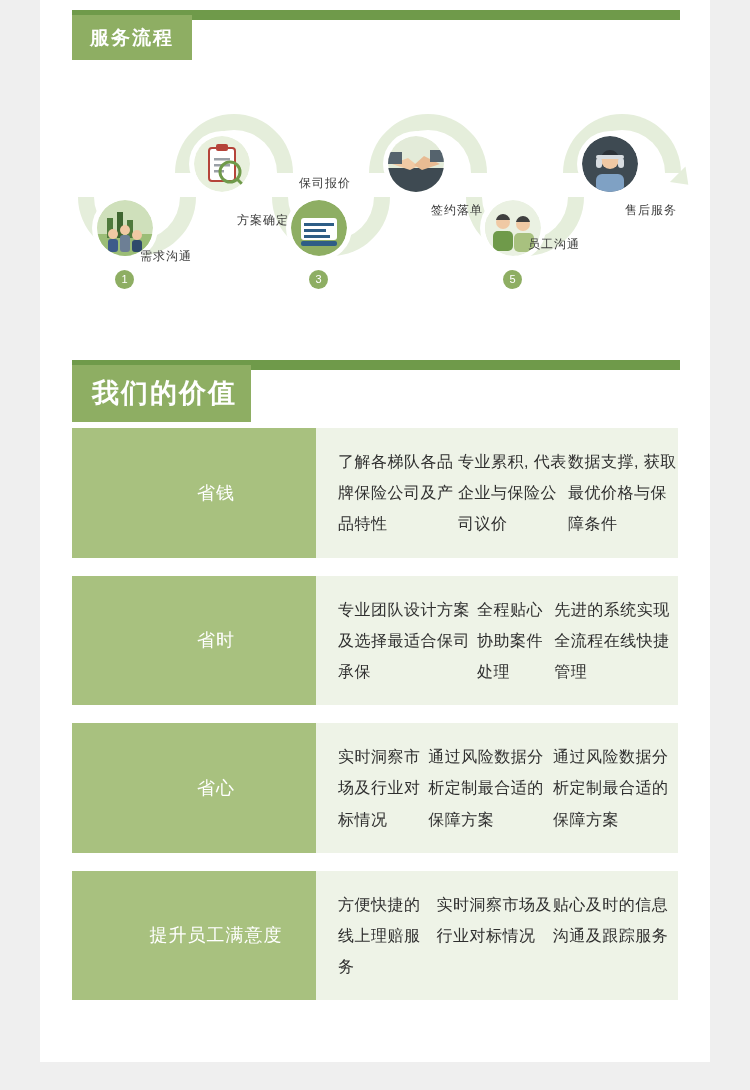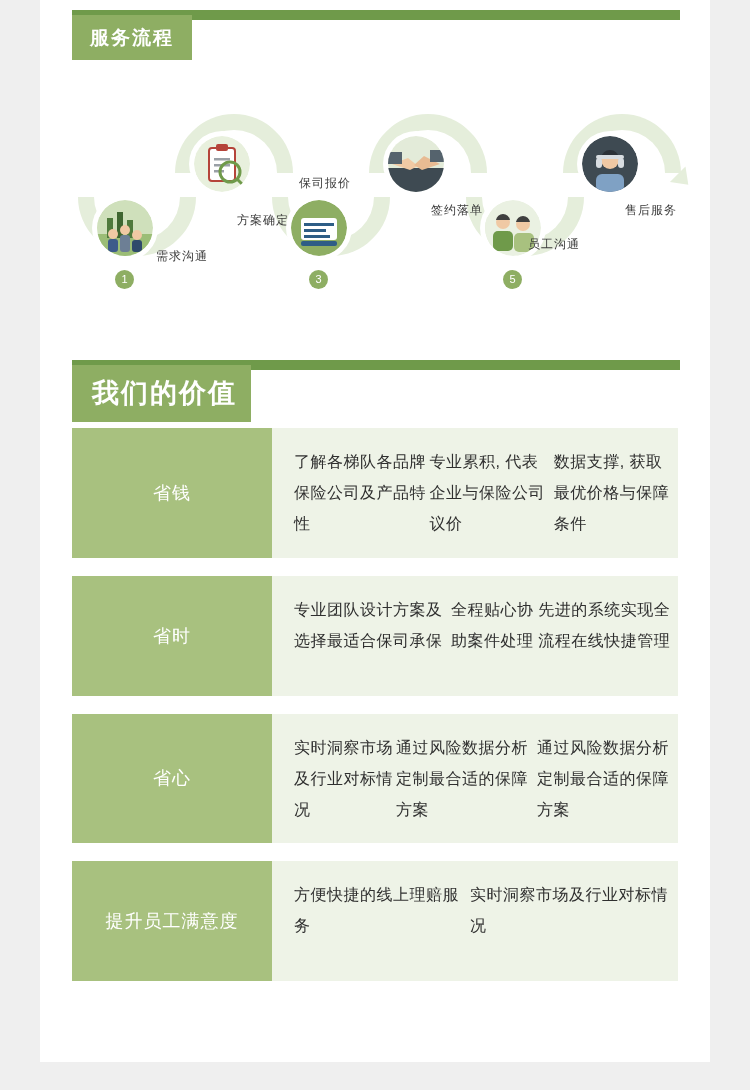--- a/index.html
+++ b/index.html
@@ -131,20 +131,21 @@
   .value-key {
     width: 200px;
     background: #a8c17f;
     color: #ffffff;
     font-size: 18px;
     display: flex;
     align-items: center;
     justify-content: center;
     letter-spacing: 1px;
     flex: 0 0 200px;
+    padding-left: 44px;
   }
   .value-body {
     flex: 1;
     background: #eef3e7;
     padding: 18px 0 18px 22px;
     display: flex;
     flex-direction: row;
     justify-content: center;
   }
   .value-line {
@@ -183,21 +184,21 @@
           <rect x="20" y="12" width="6" height="26" fill="#3f6630"></rect>
           <rect x="30" y="20" width="6" height="18" fill="#4f7a3c"></rect>
           <circle cx="16" cy="34" r="5" fill="#f0c9a4"></circle>
           <circle cx="28" cy="30" r="5" fill="#f0c9a4"></circle>
           <circle cx="40" cy="35" r="5" fill="#f0c9a4"></circle>
           <rect x="11" y="39" width="10" height="13" rx="3" fill="#3d5a8a"></rect>
           <rect x="23" y="35" width="10" height="17" rx="3" fill="#6d7f95"></rect>
           <rect x="35" y="40" width="10" height="12" rx="3" fill="#2f4a6b"></rect>
         </svg>
       </div>
-      <div class="flow-label" style="left:100px; top:168px;margin-left:16px;">需求沟通</div>
+      <div class="flow-label" style="left:100px; top:168px;">需求沟通</div>
       <div class="flow-num" style="left:75px; top:190px;">1</div>
 
       <div class="circ" style="left:154px; top:56px;">
         <svg width="56" height="56" viewBox="0 0 56 56">
           <circle cx="28" cy="28" r="28" fill="#e8f0dd"></circle>
           <rect x="15" y="12" width="26" height="33" rx="3" fill="#ffffff" stroke="#b5443a" stroke-width="2"></rect>
           <rect x="22" y="8" width="12" height="7" rx="2" fill="#b5443a"></rect>
           <rect x="20" y="22" width="16" height="2.5" fill="#9aa0a6"></rect>
           <rect x="20" y="28" width="16" height="2.5" fill="#9aa0a6"></rect>
           <rect x="20" y="34" width="10" height="2.5" fill="#9aa0a6"></rect>
@@ -292,18 +293,19 @@
           <div class="value-line">通过风险数据分析定制最合适的保障方案</div>
           <div class="value-line">通过风险数据分析定制最合适的保障方案</div>
         </div>
       </div>
 
       <div class="value-row">
         <div class="value-key">提升员工满意度</div>
         <div class="value-body">
           <div class="value-line">方便快捷的线上理赔服务</div>
           <div class="value-line">实时洞察市场及行业对标情况</div>
+          <div class="value-line">贴心及时的信息沟通及跟踪服务</div>
         </div>
       </div>
 
     </div>
   </div>
 </div>
 
 </body></html>

